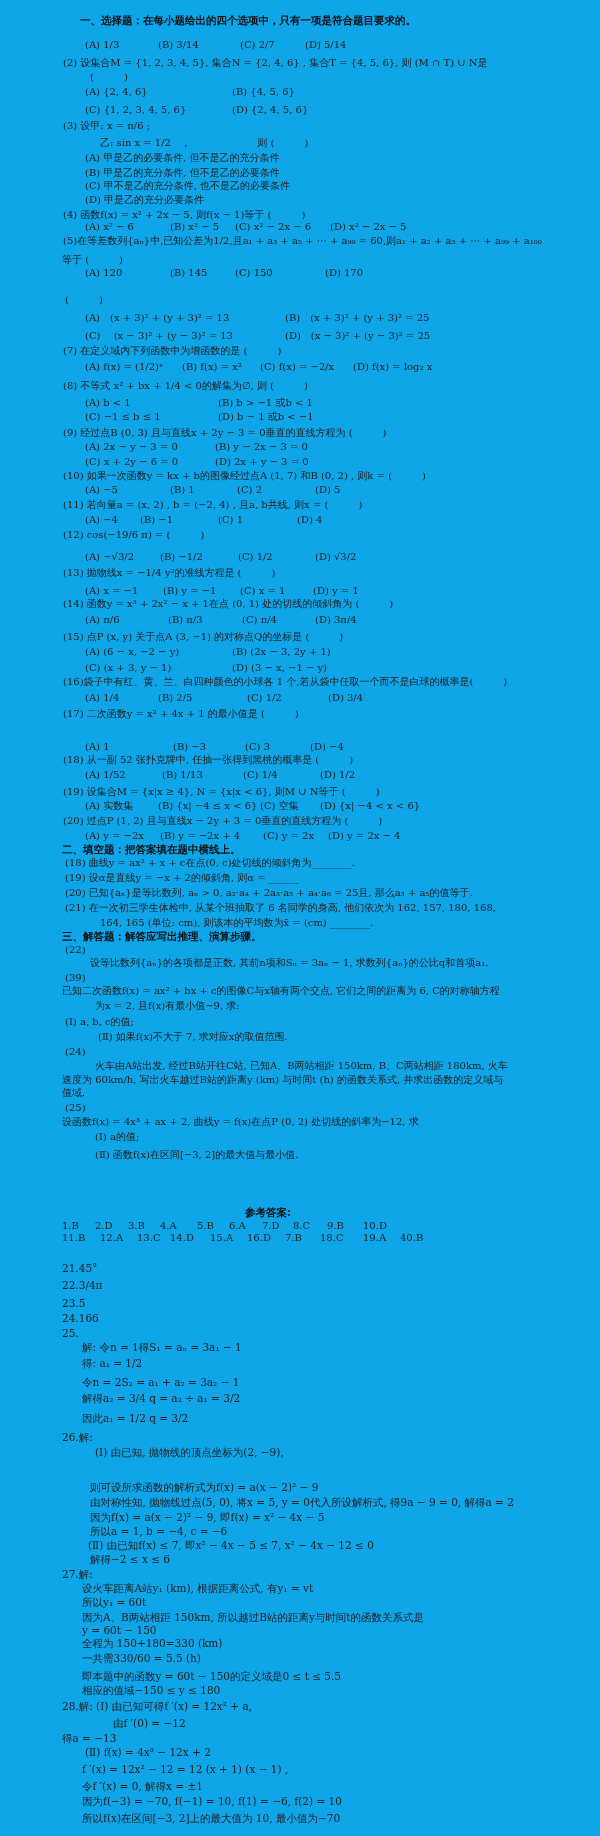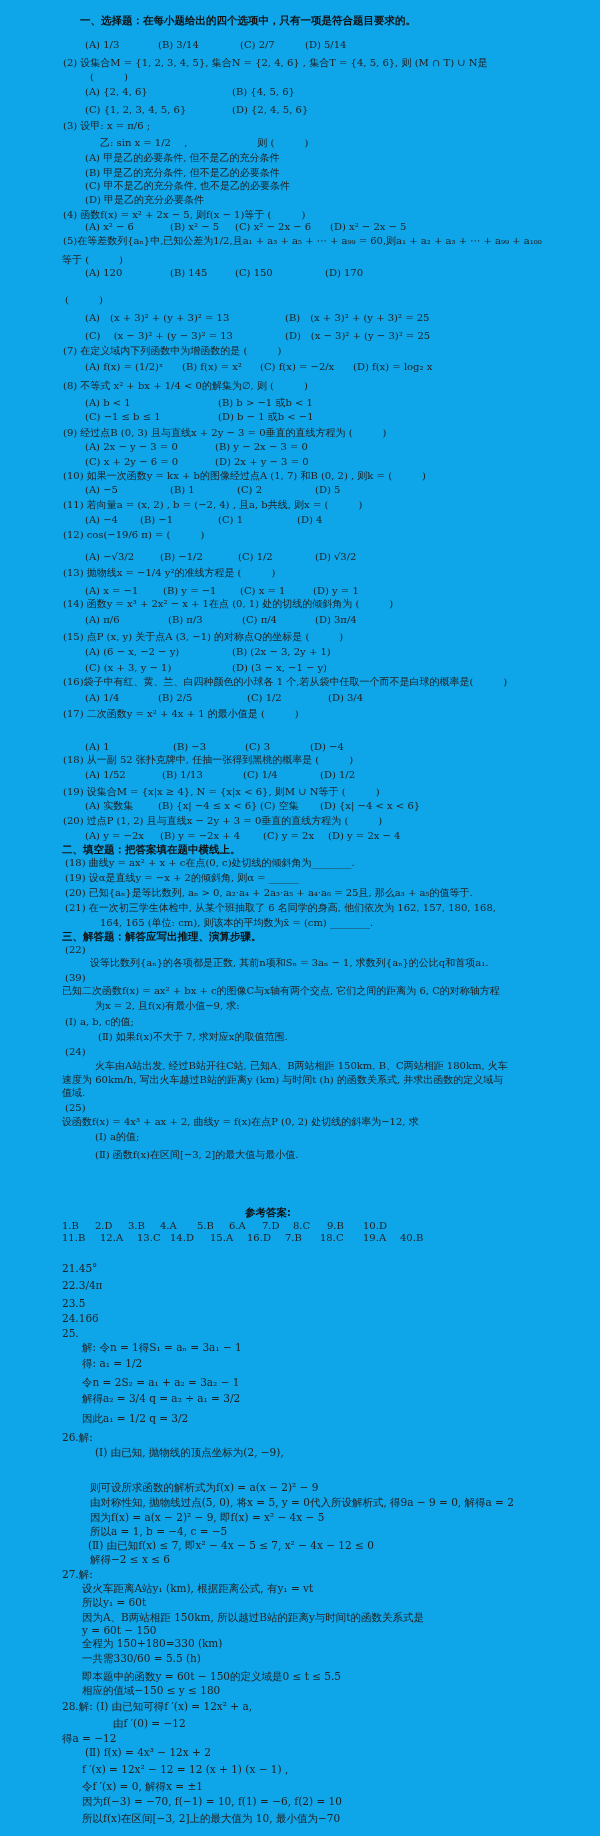--- a/index.html
+++ b/index.html
@@ -209,36 +209,36 @@
   <div class="ln sol" style="top:1357px;left:82px">得: a₁ = 1/2</div>
   <div class="ln sol" style="top:1376px;left:82px">令n = 2S₂ = a₁ + a₂ = 3a₂ − 1</div>
   <div class="ln sol" style="top:1392px;left:82px">解得a₂ = 3/4 q = a₂ ÷ a₁ = 3/2</div>
   <div class="ln sol" style="top:1412px;left:82px">因此a₁ = 1/2 q = 3/2</div>
 
   <div class="ln sol" style="top:1431px;left:62px">26.解:</div>
   <div class="ln sol" style="top:1446px;left:95px">(Ⅰ) 由已知, 抛物线的顶点坐标为(2, −9),</div>
   <div class="ln sol" style="top:1481px;left:90px">则可设所求函数的解析式为f(x) = a(x − 2)² − 9</div>
   <div class="ln sol" style="top:1496px;left:90px">由对称性知, 抛物线过点(5, 0), 将x = 5, y = 0代入所设解析式, 得9a − 9 = 0, 解得a = 2</div>
   <div class="ln sol" style="top:1511px;left:90px">因为f(x) = a(x − 2)² − 9, 即f(x) = x² − 4x − 5</div>
-  <div class="ln sol" style="top:1525px;left:90px">所以a = 1, b = −4, c = −5</div>
+  <div class="ln sol" style="top:1525px;left:90px">所以a = 1, b = −4, c = −6</div>
   <div class="ln sol" style="top:1539px;left:88px">(Ⅱ) 由已知f(x) ≤ 7, 即x² − 4x − 5 ≤ 7, x² − 4x − 12 ≤ 0</div>
   <div class="ln sol" style="top:1553px;left:90px">解得−2 ≤ x ≤ 6</div>
 
   <div class="ln sol" style="top:1568px;left:62px">27.解:</div>
   <div class="ln sol" style="top:1582px;left:82px">设火车距离A站y₁ (km), 根据距离公式, 有y₁ = vt</div>
   <div class="ln sol" style="top:1596px;left:82px">所以y₁ = 60t</div>
   <div class="ln sol" style="top:1611px;left:82px">因为A、B两站相距 150km, 所以越过B站的距离y与时间t的函数关系式是</div>
   <div class="ln sol" style="top:1624px;left:82px">y = 60t − 150</div>
   <div class="ln sol" style="top:1637px;left:82px">全程为 150+180=330 (km)</div>
   <div class="ln sol" style="top:1652px;left:82px">一共需330/60 = 5.5 (h)</div>
   <div class="ln sol" style="top:1670px;left:82px">即本题中的函数y = 60t − 150的定义域是0 ≤ t ≤ 5.5</div>
   <div class="ln sol" style="top:1684px;left:82px">相应的值域−150 ≤ y ≤ 180</div>
 
   <div class="ln sol" style="top:1700px;left:62px">28.解: (Ⅰ) 由已知可得f ′(x) = 12x² + a,</div>
   <div class="ln sol" style="top:1717px;left:113px">由f ′(0) = −12</div>
-  <div class="ln sol" style="top:1732px;left:62px">得a = −12</div>
+  <div class="ln sol" style="top:1732px;left:62px">得a = −13</div>
   <div class="ln sol" style="top:1746px;left:85px">(Ⅱ) f(x) = 4x³ − 12x + 2</div>
   <div class="ln sol" style="top:1763px;left:82px">f ′(x) = 12x² − 12 = 12 (x + 1) (x − 1) ,</div>
   <div class="ln sol" style="top:1780px;left:82px">令f ′(x) = 0, 解得x = ±1</div>
   <div class="ln sol" style="top:1795px;left:82px">因为f(−3) = −70, f(−1) = 10, f(1) = −6, f(2) = 10</div>
   <div class="ln sol" style="top:1812px;left:82px">所以f(x)在区间[−3, 2]上的最大值为 10, 最小值为−70</div>
 
 </div>
 
 </body></html>

